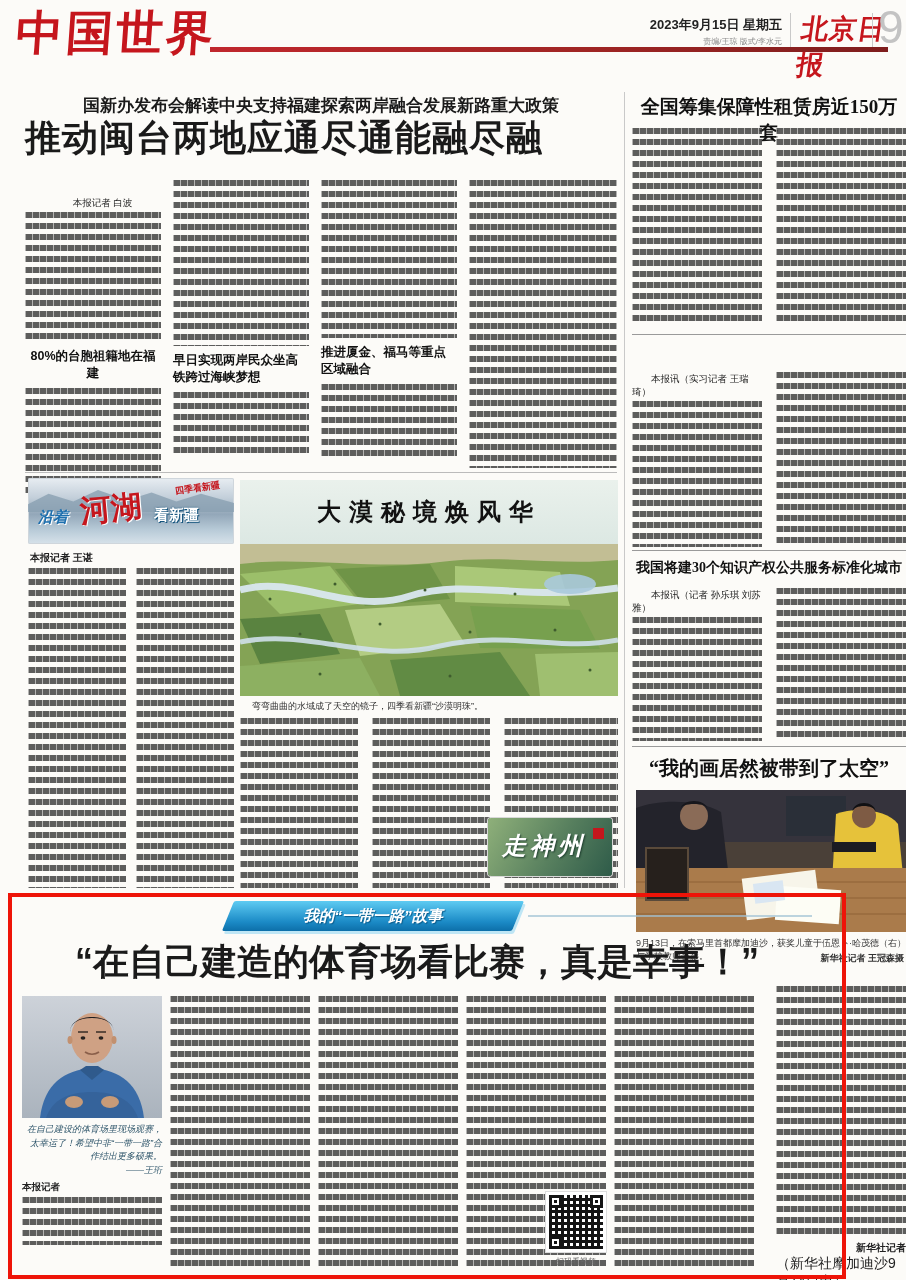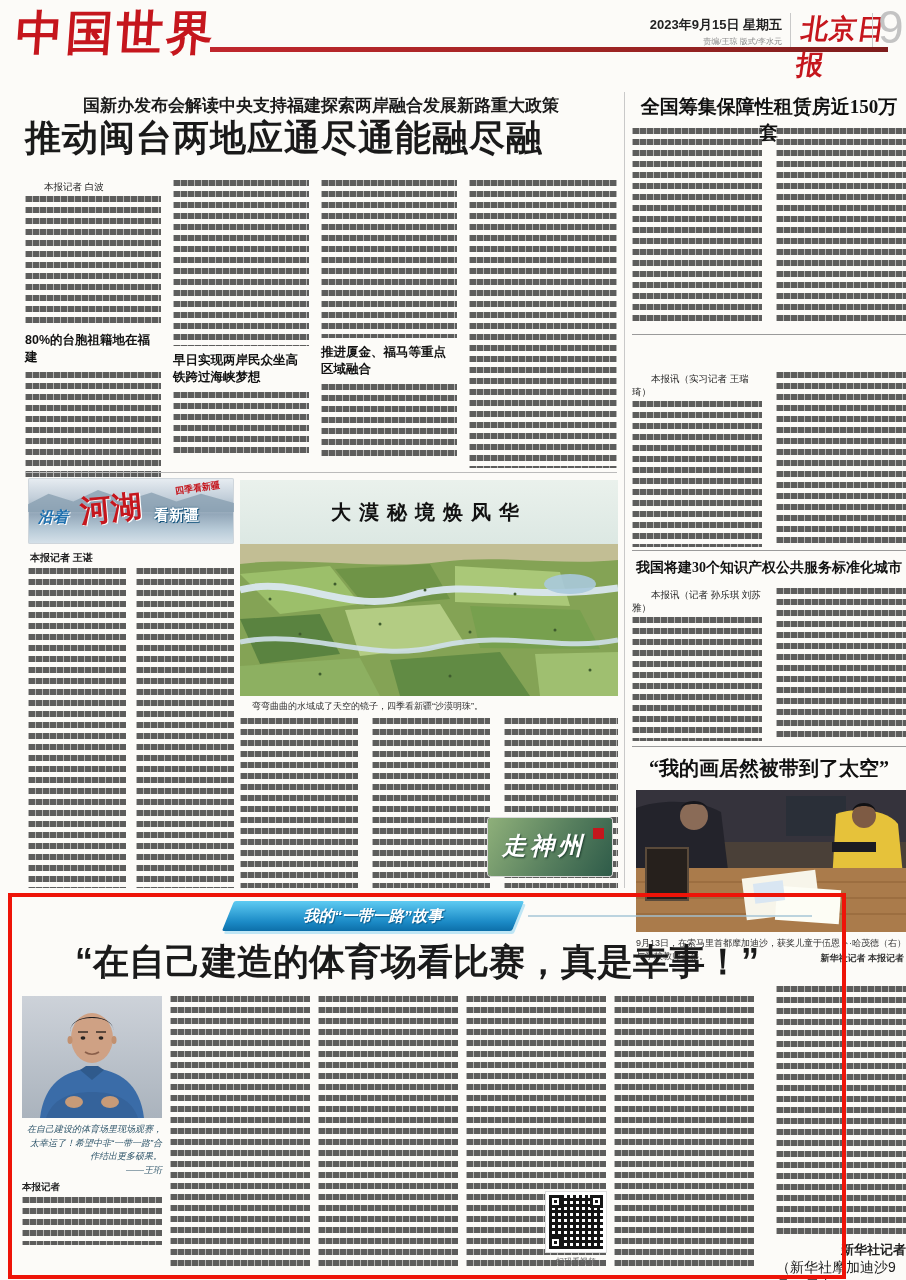--- a/index.html
+++ b/index.html
@@ -61,21 +61,21 @@
     <div style="font-size:8px;color:#8a8a8a;margin-top:2px;">责编/王琼  版式/李水元</div>
   </div>
   <div class="abs vr" style="left:790px;top:13px;height:34px;"></div>
   <div class="abs papername" style="left:799px;top:11px;">北京日报</div>
   <div class="abs vr" style="left:872px;top:13px;height:34px;"></div>
   <div class="abs pagenum" style="left:878px;top:0px;">9</div>
 
   <div class="abs" style="left:25px;top:94px;width:592px;text-align:center;font-weight:bold;font-size:17px;">国新办发布会解读中央支持福建探索两岸融合发展新路重大政策</div>
   <div class="abs" style="left:25px;top:114px;width:592px;text-align:left;font-weight:bold;font-size:36px;letter-spacing:1px;">推动闽台两地应通尽通能融尽融</div>
 
-  <div class="col" style="left:25px;top:180px;width:136px;height:288px;">
+  <div class="col" style="left:25px;top:196px;width:136px;height:288px;text-align:center;">
     <div class="byl">本报记者 白波</div>
     <div class="sim" style="height:130px;"></div>
     <div class="subhead">80%的台胞祖籍地在福建</div>
     <div class="sim" style="height:108px;"></div>
   </div>
   <div class="col" style="left:173px;top:180px;width:136px;height:288px;">
     <div class="sim" style="height:166px;"></div>
     <div class="subhead">早日实现两岸民众坐高铁跨过海峡梦想</div>
     <div class="sim" style="height:66px;"></div>
   </div>
@@ -101,21 +101,21 @@
   <div class="abs" style="left:30px;top:551px;font-size:10px;font-weight:bold;color:#222;">本报记者 王谌</div>
 
   <div class="col" style="left:28px;top:568px;width:98px;">
     <div class="sim" style="height:320px;"></div>
   </div>
   <div class="col" style="left:136px;top:568px;width:98px;">
     <div class="sim" style="height:320px;"></div>
   </div>
 
   <div class="abs" style="left:240px;top:480px;width:378px;height:64px;background:linear-gradient(to bottom,#eaf1ec,#dce8e3);">
-    <div class="art-head" style="font-size:20px;letter-spacing:8px;line-height:64px;">大漠秘境焕风华</div>
+    <div class="art-head" style="font-size:24px;letter-spacing:8px;line-height:64px;">大漠秘境焕风华</div>
   </div>
   <div class="abs" style="left:240px;top:544px;width:378px;height:152px;">
     <svg width="378" height="152" viewBox="0 0 378 152" xmlns="http://www.w3.org/2000/svg">
       <rect width="378" height="152" fill="#84a355"></rect>
       <path d="M0,0 H378 V16 C320,22 260,10 200,18 C140,26 60,12 0,20 Z" fill="#cdc3a0" opacity="0.85"></path>
       <polygon points="0,30 90,22 120,60 40,70" fill="#9cbf6a"></polygon>
       <polygon points="95,25 190,20 210,55 125,62" fill="#6f9447"></polygon>
       <polygon points="215,22 320,28 330,62 215,58" fill="#aac878"></polygon>
       <polygon points="0,75 80,70 100,110 20,120" fill="#5a8340"></polygon>
       <polygon points="105,66 200,60 225,100 120,112" fill="#b3cc83"></polygon>
@@ -201,24 +201,24 @@
       <rect y="78" width="270" height="64" fill="#aa7b4b"></rect>
       <path d="M0,92 H270 M0,108 H270 M0,124 H270" stroke="#8a5f33" stroke-width="1.5" opacity="0.6"></path>
       <rect x="10" y="58" width="42" height="52" fill="#26201c" stroke="#5a4a3a" stroke-width="2"></rect>
       <rect x="108" y="84" width="74" height="42" fill="#f7f5ea" transform="rotate(-7 145 105)"></rect>
       <rect x="140" y="98" width="64" height="34" fill="#fdfdf5" transform="rotate(4 172 115)"></rect>
       <rect x="118" y="92" width="30" height="20" fill="#d9e6f2" transform="rotate(-7 133 102)"></rect>
       <rect x="196" y="52" width="44" height="10" fill="#1b1b22"></rect>
     </svg>
   </div>
   <div class="abs caption" style="left:636px;top:937px;width:270px;">9月13日，在索马里首都摩加迪沙，获奖儿童于伍恩卜·哈茂德（右）与学校教师合影。</div>
-  <div class="abs caption" style="left:636px;top:952px;width:268px;text-align:right;font-weight:bold;">新华社记者 本报记者</div>
+  <div class="abs caption" style="left:636px;top:952px;width:268px;text-align:right;font-weight:bold;">新华社记者 王冠森摄</div>
   <div class="col" style="left:776px;top:986px;width:130px;">
     <div class="sim" style="height:252px;"></div>
-    <div style="font-size:13px;text-align:right;color:#222;margin-top:3px;font-weight:bold;">新华社记者</div>
+    <div style="font-size:10px;text-align:right;color:#222;margin-top:3px;font-weight:bold;">新华社记者</div>
     <div style="font-size:14px;color:#222;">（新华社摩加迪沙9月14日电）</div>
   </div>
 
   <div class="abs blt" style="left:228px;top:901px;width:290px;height:30px;z-index:10;">
     <span>我的“一带一路”故事</span>
   </div>
   <div class="abs" style="left:528px;top:915px;width:284px;height:2px;background:#9fc2d4;opacity:.7;"></div>
 
   <div class="abs" style="left:22px;top:938px;width:790px;text-align:center;font-weight:bold;font-size:36px;letter-spacing:0px;">“在自己建造的体育场看比赛，真是幸事！”</div>
 

